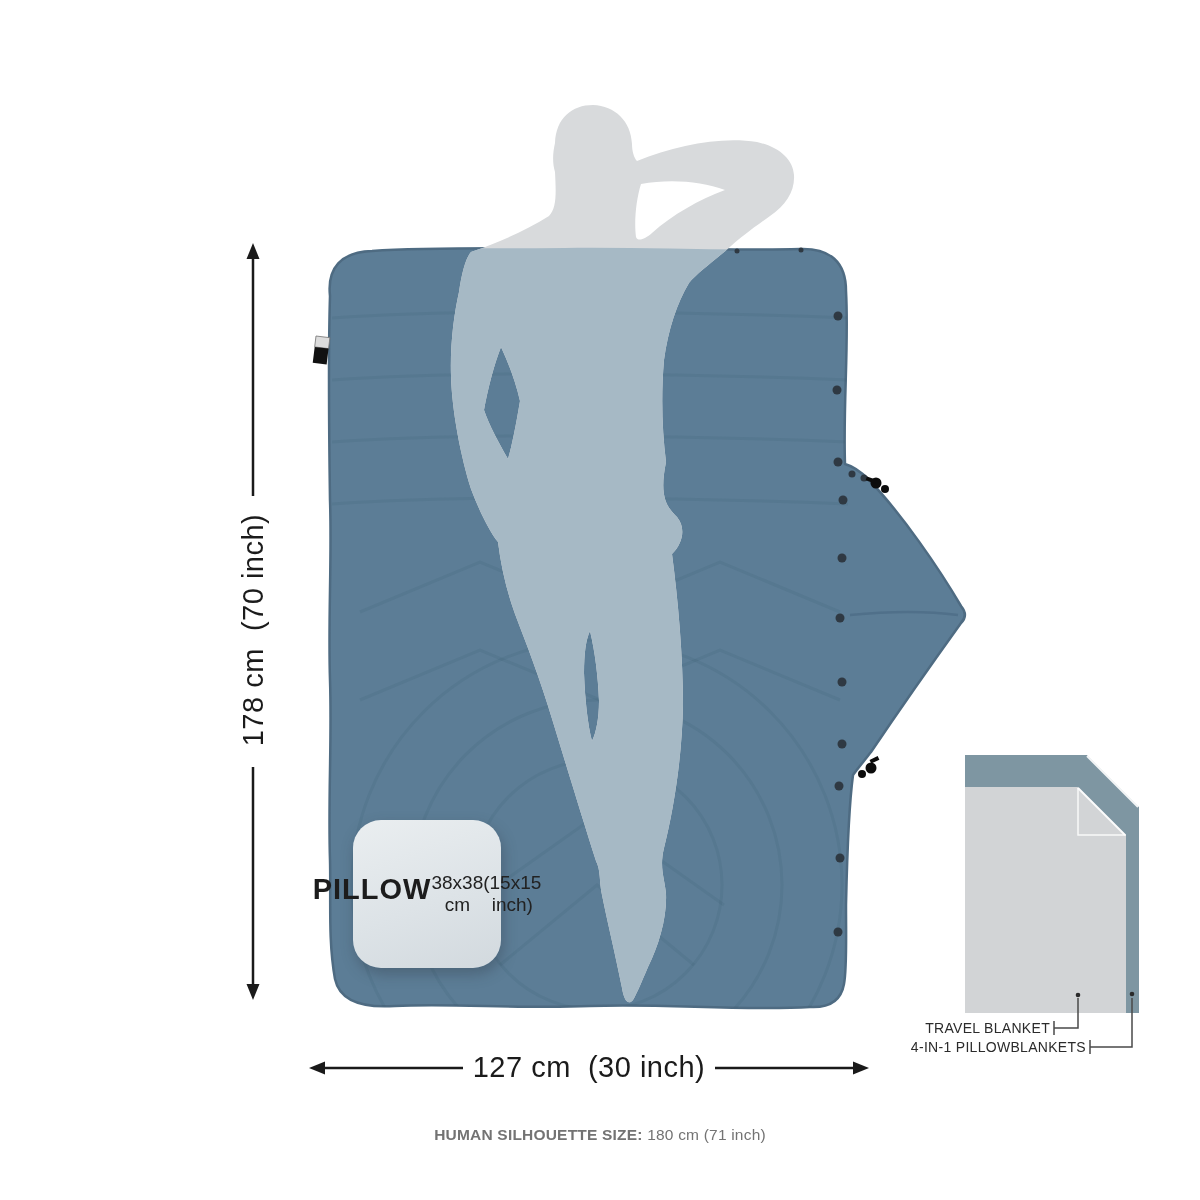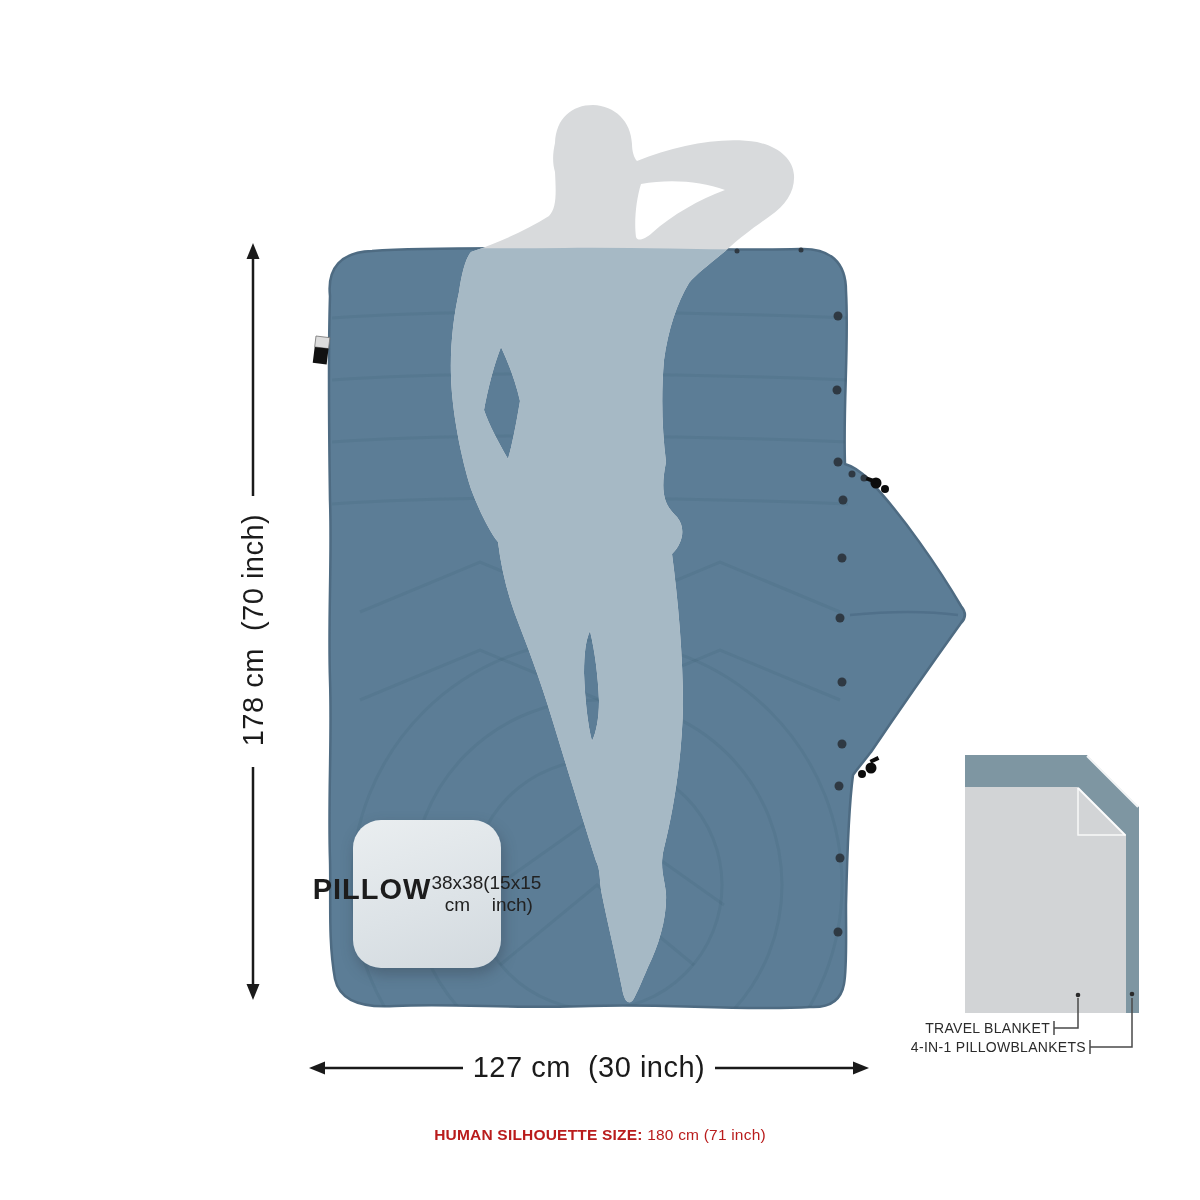--- a/index.html
+++ b/index.html
@@ -23,21 +23,21 @@
     border-radius:28px;
     background:linear-gradient(160deg,#eaeef0 0%,#dde3e7 55%,#d2d9de 100%);
     box-shadow:2px 6px 14px rgba(45,55,65,.35);
     display:flex;align-items:center;justify-content:center;
     text-align:center;
   }
   .pillow-title{font-size:29px;font-weight:700;letter-spacing:1px;color:#1c1c1c;margin-bottom:9px;}
   .pillow-size{font-size:19px;color:#222;line-height:1.18;text-align:center;}
   .caption{
     position:absolute;left:0;top:1126px;width:1200px;text-align:center;
-    font-size:15.5px;color:#b91c1c;letter-spacing:.2px;
+    font-size:15.5px;color:#737373;letter-spacing:.2px;
   }
   .caption .b{font-weight:700;}
   .inset-label{
     position:absolute;font-size:14px;color:#2b2b2b;letter-spacing:.3px;white-space:nowrap;
   }
   .inset-label.l1{right:150px;top:1020px;}
   .inset-label.l2{right:114px;top:1039px;text-align:center;}
 </style>
 </head>
 <body>

